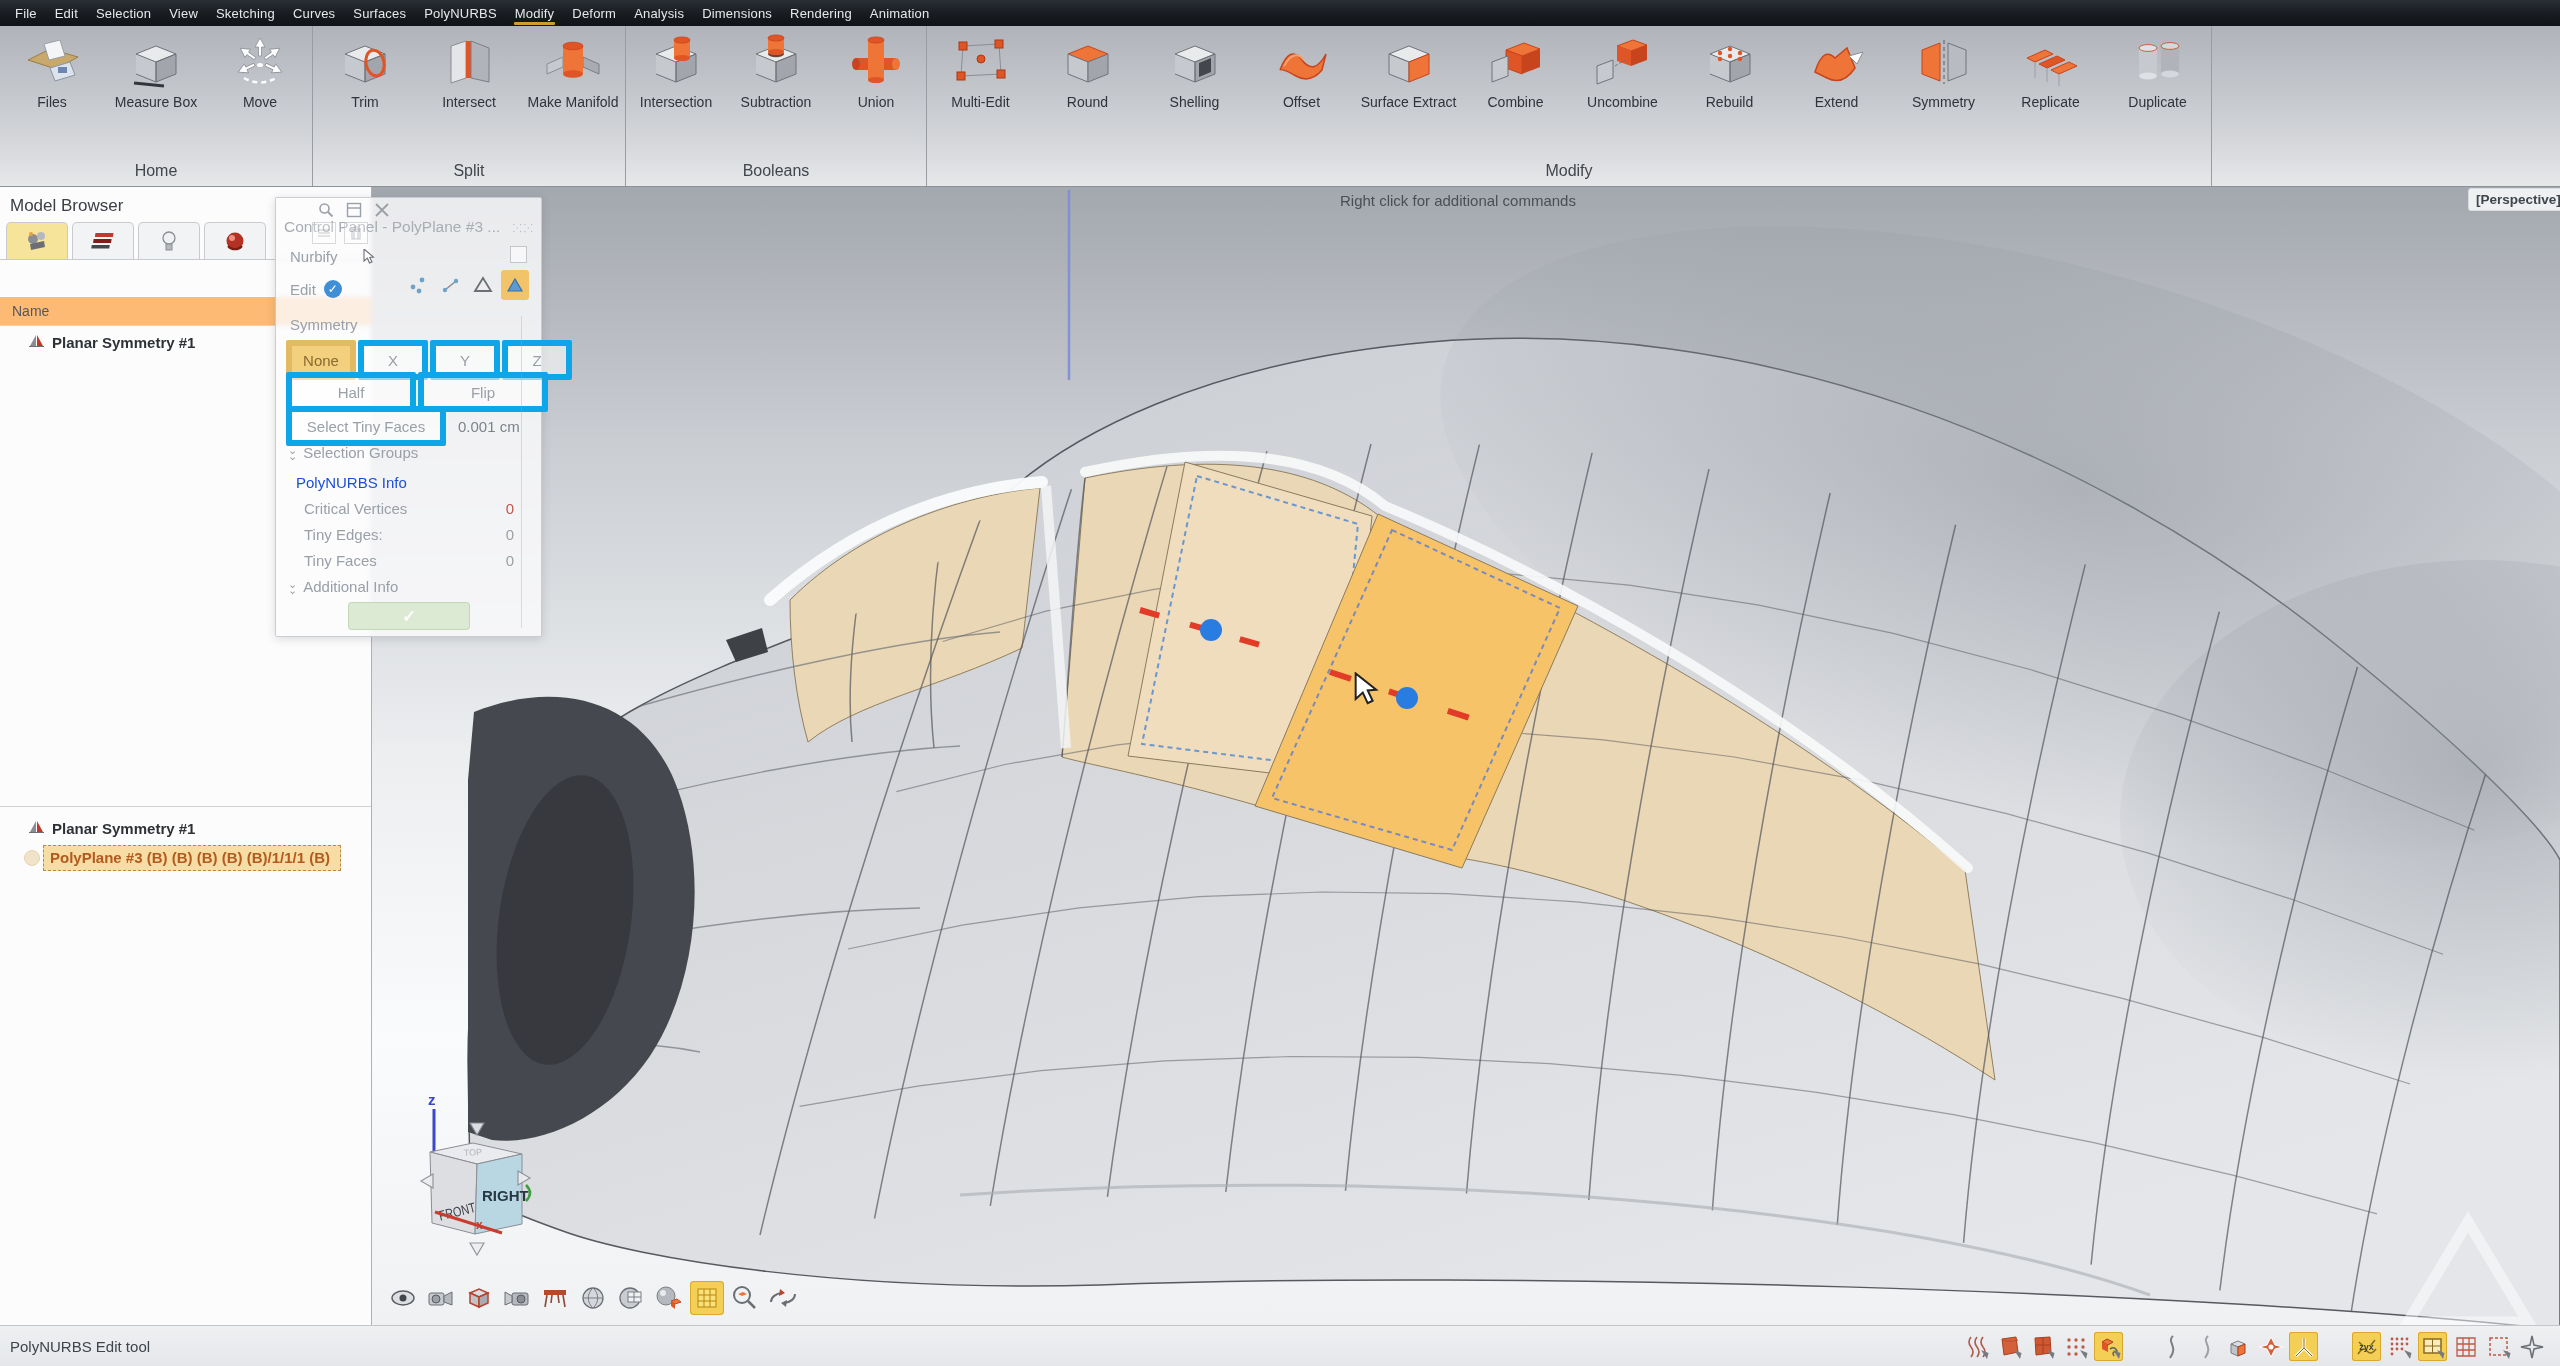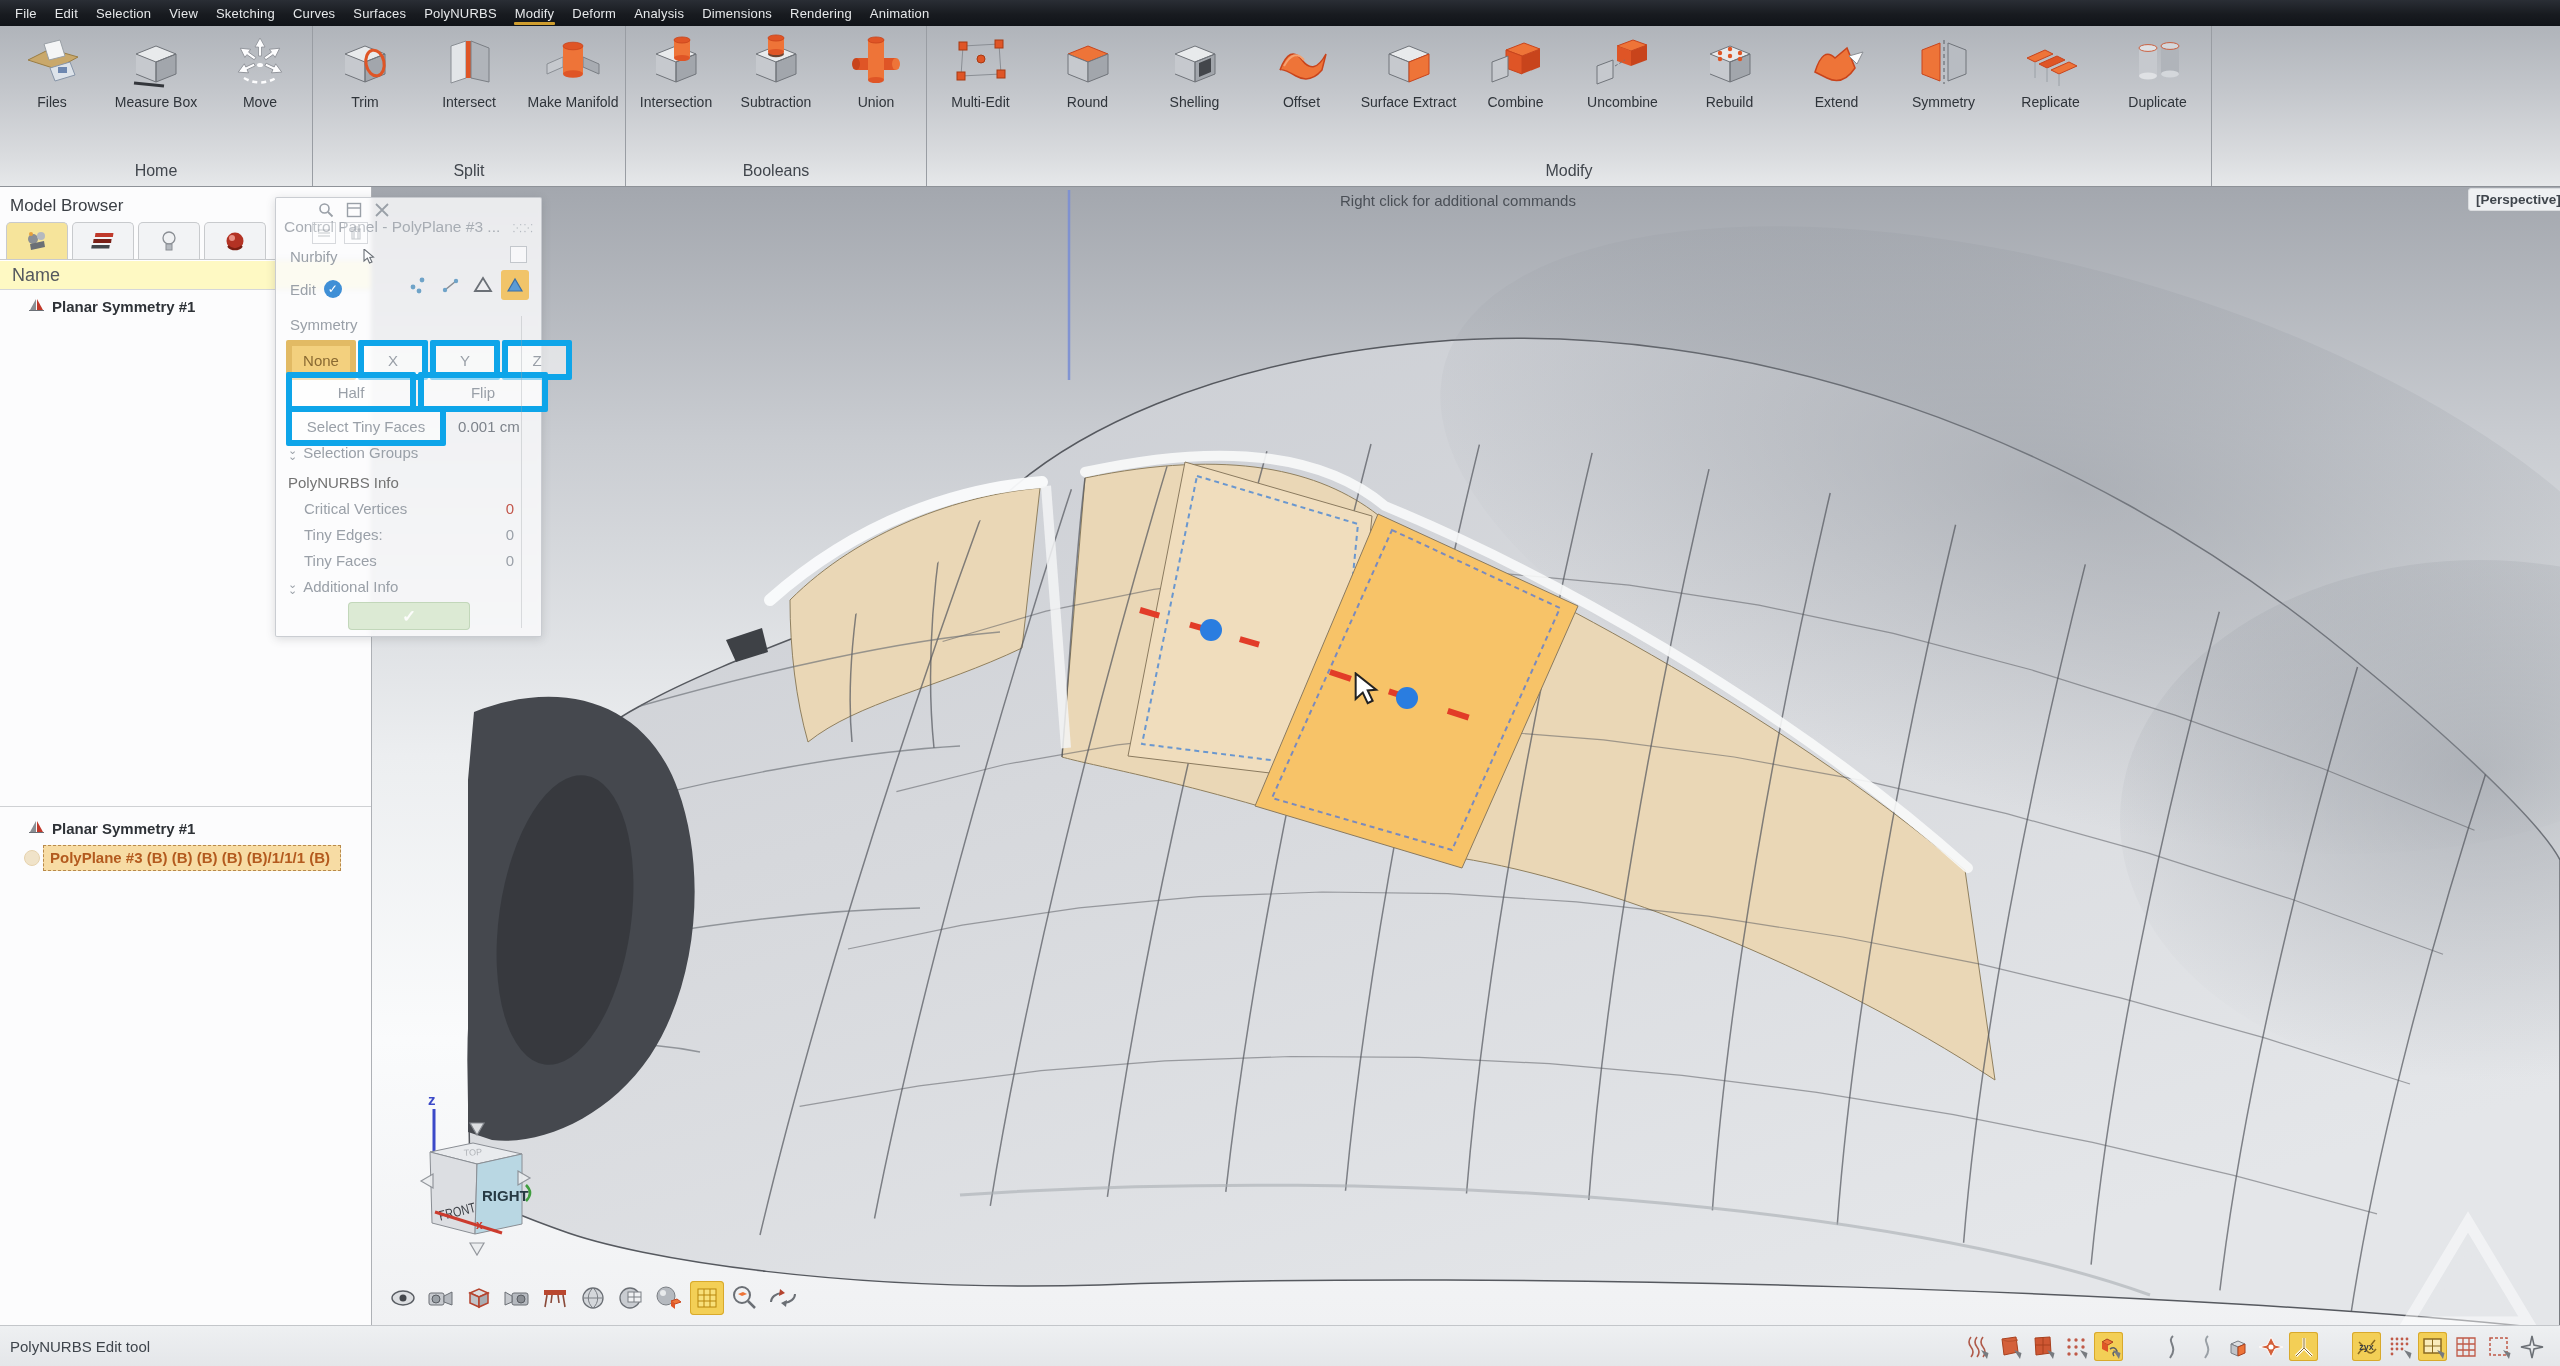--- a/index.html
+++ b/index.html
@@ -38,22 +38,22 @@
   #cursor{position:absolute;left:1352px;top:672px;z-index:6;}
 
   
   #browser{position:absolute;left:0;top:186px;width:372px;height:1139px;z-index:10;
     background:#fcfcfd;border-right:1px solid #aeb1b6;box-sizing:border-box;}
   #browser-title{font-size:17px;color:#3c4046;padding:10px 10px 6px 10px;}
   #browser-tabs{display:flex;gap:4px;padding:0 0 0 6px;border-bottom:1px solid #c8cacd;}
   .btab{width:60px;height:36px;border:1px solid #c8cacd;border-bottom:none;border-radius:5px 5px 0 0;
     background:#f2f3f5;display:flex;align-items:center;justify-content:center;}
   .btab.active{background:#f6e49b;}
-  #name-header{height:28px;background:#fef9c3;border-bottom:1px solid #d5d7da;border-top:1px solid #fff;
-    font-size:18px;color:#54585e;display:flex;align-items:center;padding-left:12px;}
+  #name-header{height:28px;background:#fdba74;border-bottom:1px solid #d5d7da;border-top:1px solid #fff;
+    font-size:14px;color:#54585e;display:flex;align-items:center;padding-left:12px;margin-top:36px;}
   .tree-row{display:flex;align-items:center;gap:7px;height:32px;padding-left:28px;
     font-size:15px;font-weight:bold;color:#2e3237;}
   #lower-list{position:absolute;left:0;top:620px;width:100%;border-top:1px solid #cfd1d4;padding-top:6px;}
   .low-row{display:flex;align-items:center;gap:7px;height:30px;padding-left:28px;font-size:15px;
     font-weight:bold;color:#2e3237;white-space:nowrap;}
   .low-row.selected{font-weight:normal;}
   .low-sel-box{background:var(--rowbg,#f7dca4);border:1px dashed #b98a4a;color:var(--rowtx,#b35a1e);
     padding:3px 10px 4px 6px;margin-left:-4px;font-weight:bold;font-size:15px;}
   .low-dot{width:14px;height:14px;border-radius:50%;background:#ecd9b4;border:1px solid #dcc08c;opacity:.7;}
 
@@ -84,21 +84,21 @@
   .cp-btn{border:6px solid #0ea5e9;background:rgba(255,255,255,.55);color:#9aa0a8;
     height:28px;display:flex;align-items:center;justify-content:center;font-size:15px;border-radius:2px;}
   .cp-btn.sym{width:58px;}
   .cp-btn.orange{background:#f3d07e;color:#8a6a32;border-color:#e2ba64;}
   #cp-halfrow{position:absolute;left:10px;top:174px;display:flex;gap:2px;}
   .cp-btn.half{width:118px;}
   #cp-tinyrow{position:absolute;left:10px;top:208px;display:flex;align-items:center;gap:12px;width:244px;}
   .cp-btn.tiny{width:148px;}
   #tiny-value{color:#7d838b;font-size:15px;}
   #cp-selgroups{position:absolute;left:12px;top:246px;display:flex;align-items:center;gap:6px;}
-  #cp-info-title{position:absolute;left:12px;top:276px;color:#737373;}
+  #cp-info-title{position:absolute;left:20px;top:276px;color:#1d4ed8;}
   .cp-info-row{position:absolute;left:28px;width:210px;display:flex;justify-content:space-between;}
   #cp-addinfo{position:absolute;left:12px;top:380px;display:flex;align-items:center;gap:6px;}
   #cp-apply{position:absolute;left:72px;top:404px;width:120px;height:26px;background:#d9e9d0;
     border:1px solid rgba(160,190,150,.5);border-radius:4px;color:#fcfdfb;font-size:17px;font-weight:bold;
     display:flex;align-items:center;justify-content:center;opacity:.9;}
   .alertval{color:#c2554a;}
   .chev{color:#9aa0a8;font-size:11px;line-height:6px;}
 
   
   #statusbar{position:absolute;left:0;top:1325px;width:2560px;height:41px;z-index:40;

